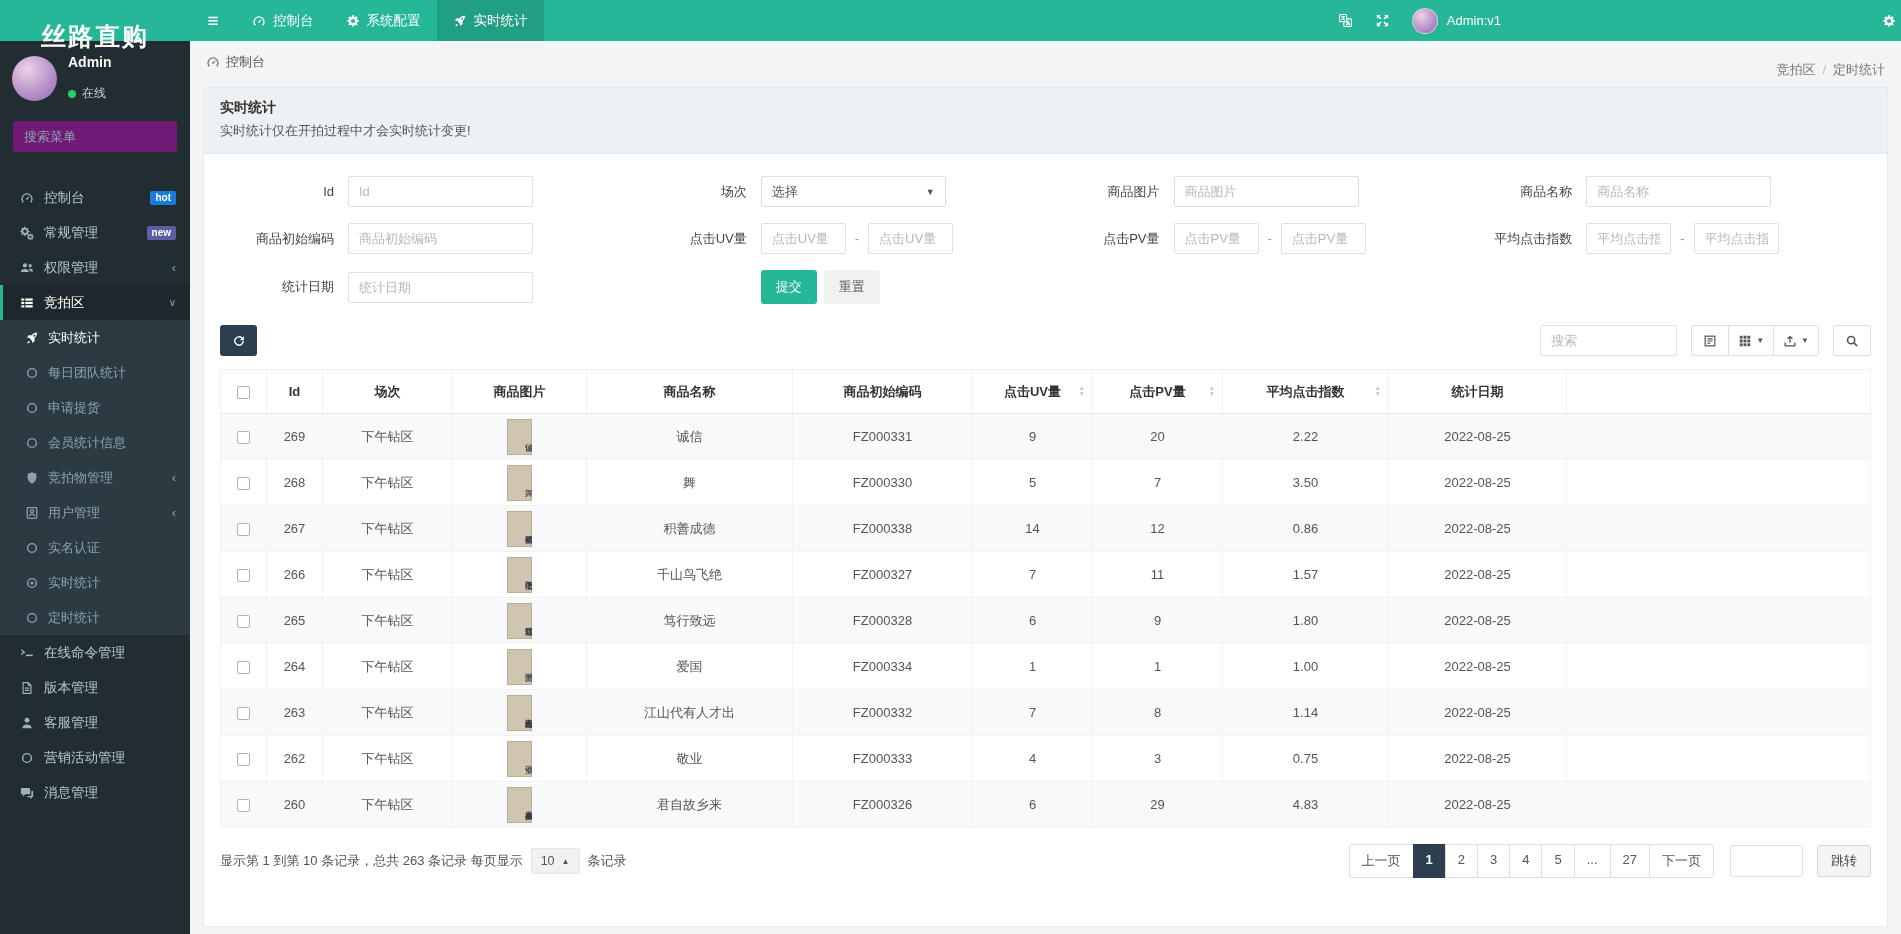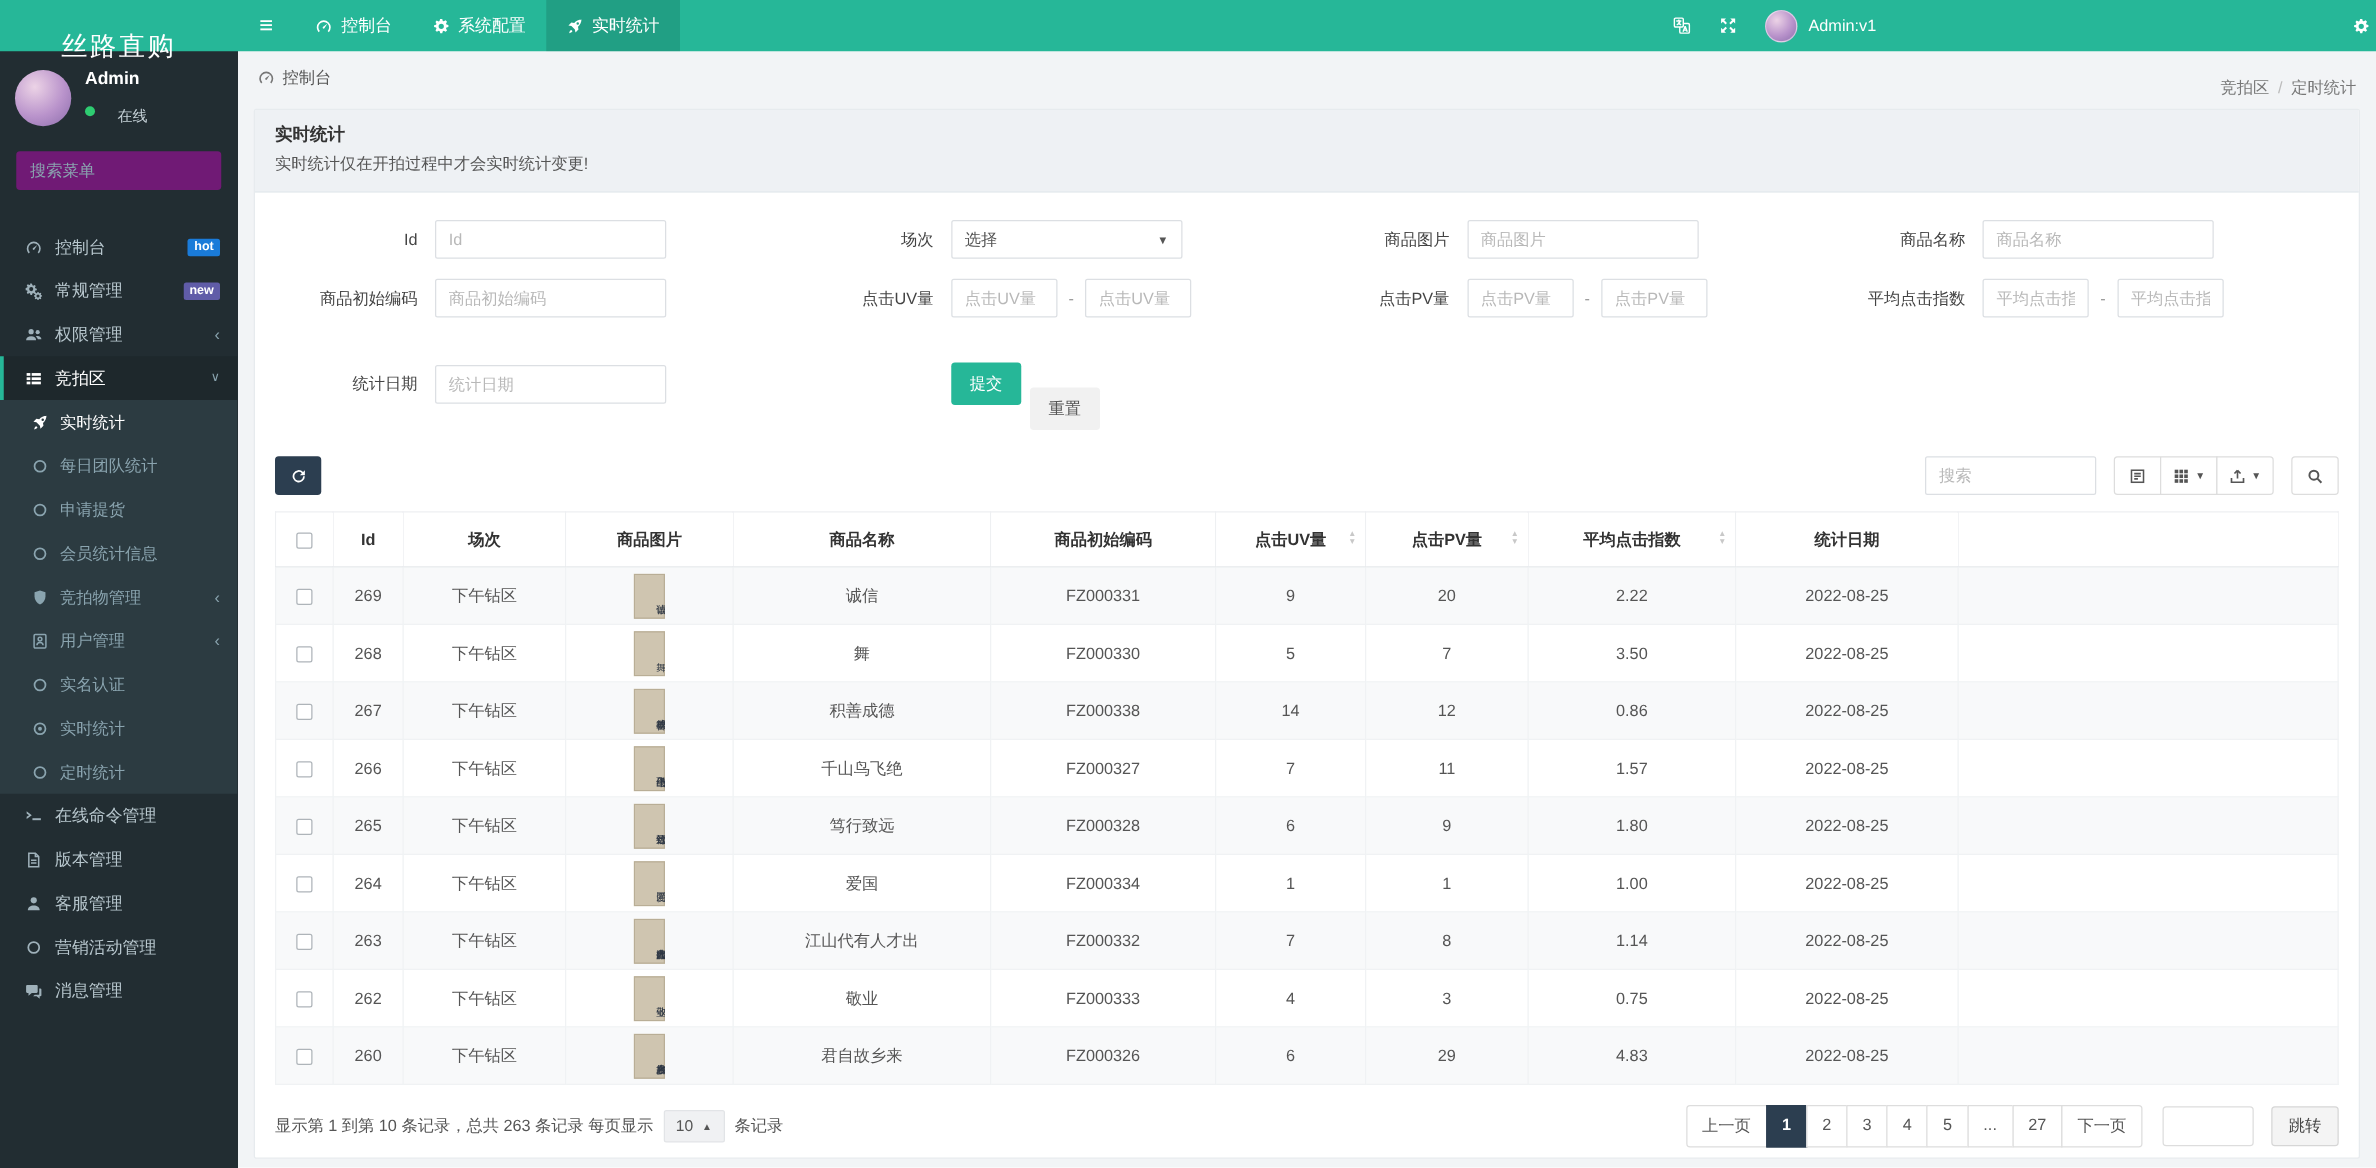--- a/index.html
+++ b/index.html
@@ -4,39 +4,39 @@
 <style>
   * { margin:0; padding:0; box-sizing:border-box; }
   html,body { width:1901px; height:934px; overflow:hidden; }
   body { font-family:"Liberation Sans","DejaVu Sans",sans-serif; background:#f2f4f6; font-size:13px; color:#444; }
 
   .ic { display:inline-flex; align-items:center; justify-content:center; }
   .ic svg { width:14px; height:14px; }
 
   
   .topbar { position:fixed; top:0; left:0; width:1901px; height:41px; background:#26b798; z-index:50; display:flex; align-items:stretch; }
-  .brand { width:190px; color:#fff; font-weight:normal; font-size:21px; letter-spacing:2px; display:flex; align-items:center; justify-content:center;margin-top:32px; }
+  .brand { width:190px; color:#fff; font-weight:bold; font-size:25px; letter-spacing:2px; display:flex; align-items:center; justify-content:center;margin-top:32px; }
   .hamburger { width:46px; display:flex; align-items:center; justify-content:center; color:#fff; font-size:19px; cursor:pointer; }
   .topnav { display:flex; }
   .topnav .nav-item { display:flex; align-items:center; gap:7px; padding:0 16px; color:#fff; font-size:13.5px; cursor:pointer; }
   .topnav .nav-item.active { background:rgba(0,0,0,.13); }
   .topnav .nav-item .ic svg { width:14px; height:14px; }
   .topbar-right { margin-left:auto; display:flex; align-items:center; gap:22px; color:#fff; padding-right:400px; }
   .topbar-right .ic { cursor:pointer; }
   .topbar-right .ic svg { width:15px; height:15px; }
   .tb-user { display:flex; align-items:center; gap:9px; font-size:13px; cursor:pointer; }
   .avatar-sm { width:26px; height:26px; border-radius:50%; background:radial-gradient(circle at 35% 30%, #ecd3e6, #b993cb 55%, #8b6cab); border:1px solid rgba(255,255,255,.5); }
   .tb-gear { position:absolute; right:5px; top:0; height:41px; display:flex; align-items:center; color:#fff; }
 
   
   .sidebar { position:fixed; top:41px; left:0; width:190px; height:893px; background:#222d32; color:#b8c7ce; overflow:hidden; }
   .user-panel { display:flex; align-items:center; gap:11px; padding:13px 12px; }
   .avatar-lg { width:45px; height:45px; border-radius:50%; background:radial-gradient(circle at 35% 30%, #ecd3e6, #b993cb 55%, #8b6cab); flex:none; }
   .user-name { color:#fff; font-size:14px; font-weight:bold; margin-bottom:15px; }
-  .user-status { font-size:12px; color:#c6d2d8; display:flex; gap:18px; }
+  .user-status { font-size:12px; color:#c6d2d8; display:flex; align-items:center; gap:6px; }
   .dot { width:8px; height:8px; border-radius:50%; background:#2ecc71; display:inline-block; }
   .menu-search { margin:6px 13px 28px; display:flex; background:#701a75; border-radius:3px; overflow:hidden; }
   .menu-search input { flex:1; background:transparent; border:none; outline:none; color:#ccc; font-size:13px; padding:8px 11px; }
   .menu-search input::placeholder { color:#8aa4af; }
 
   ul.menu { list-style:none; }
   .menu-item { height:35px; display:flex; align-items:center; gap:9px; padding:0 14px 0 15px; font-size:13.5px; cursor:pointer; border-left:3px solid transparent; color:#b8c7ce; }
   .menu-item .ic { width:17px; flex:none; color:#9fb1ba; }
   .menu-item .lbl { flex:1; white-space:nowrap; overflow:hidden; }
   .menu-item.active { background:#1e282c; border-left-color:#26b798; color:#fff; }
@@ -66,21 +66,21 @@
   .field { display:flex; align-items:center; min-height:31px; }
   .field .flabel { width:128px; text-align:right; padding-right:14px; color:#444; flex:none; }
   .field input[type=text] { height:31px; border:1px solid #dcdfe3; border-radius:2px; padding:0 10px; font-size:13px; color:#555; width:185px; outline:none; }
   .field input::placeholder { color:#b8b8b8; }
   .field input.rng { width:85px; }
   .field .dash { margin:0 9px; color:#999; }
   .fake-select { width:185px; height:31px; border:1px solid #dcdfe3; border-radius:2px; display:flex; align-items:center; padding:0 10px; color:#555; cursor:pointer; background:#fff; }
   .fake-select .caret { margin-left:auto; font-size:9px; color:#555; }
   .btn { border:none; border-radius:3px; font-size:13px; padding:8px 15px; cursor:pointer; }
   .btn-submit { background:#26b798; color:#fff; margin-right:7px; }
-  .btn-reset { background:#f1f1f1; color:#555;margin-top:40px; }
+  .btn-reset { background:#f1f1f1; color:#555; }
 
   
   .toolbar { display:flex; align-items:center; padding:15px 16px 10px; }
   .btn-refresh { width:37px; height:31px; background:#2c3e50; color:#fff; border:none; border-radius:3px; display:flex; align-items:center; justify-content:center; cursor:pointer; }
   .toolbar-right { margin-left:auto; display:flex; align-items:center; }
   .tb-search { width:137px; height:31px; border:1px solid #dcdfe3; border-radius:2px; padding:0 10px; font-size:13px; outline:none; margin-right:14px; }
   .tb-search::placeholder { color:#b8b8b8; }
   .btn-group { display:flex; }
   .tbtn { height:31px; min-width:38px; background:#fff; border:1px solid #ddd; color:#555; display:flex; align-items:center; justify-content:center; gap:4px; padding:0 9px; cursor:pointer; margin-left:-1px; }
   .btn-group .tbtn:first-child { border-radius:3px 0 0 3px; margin-left:0; }

